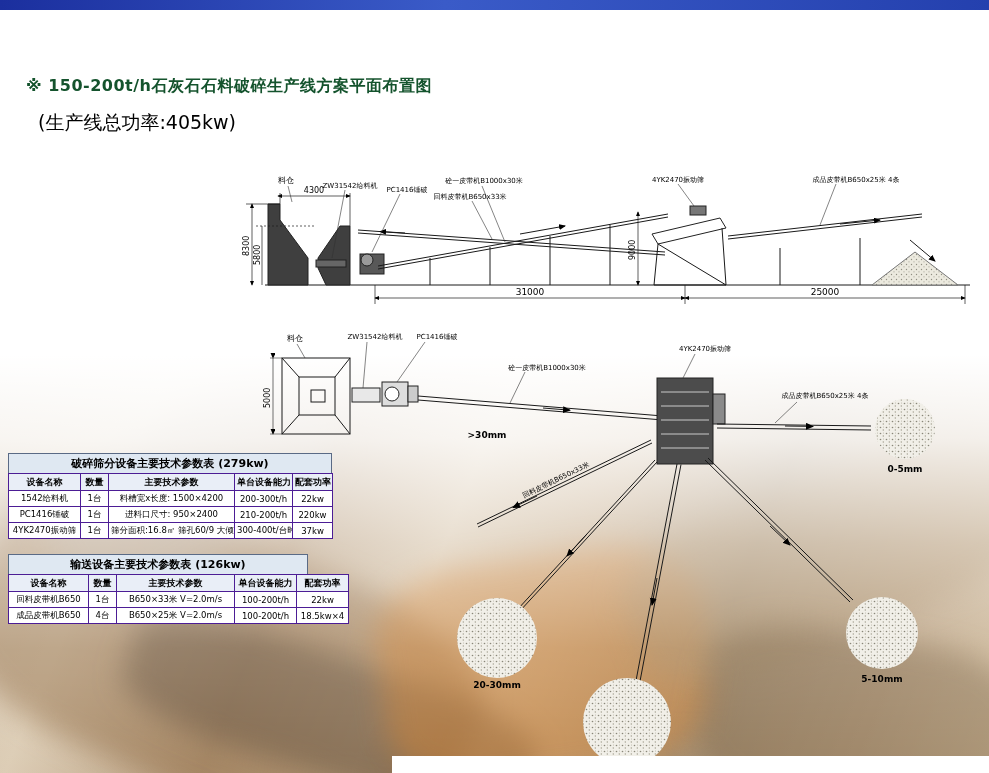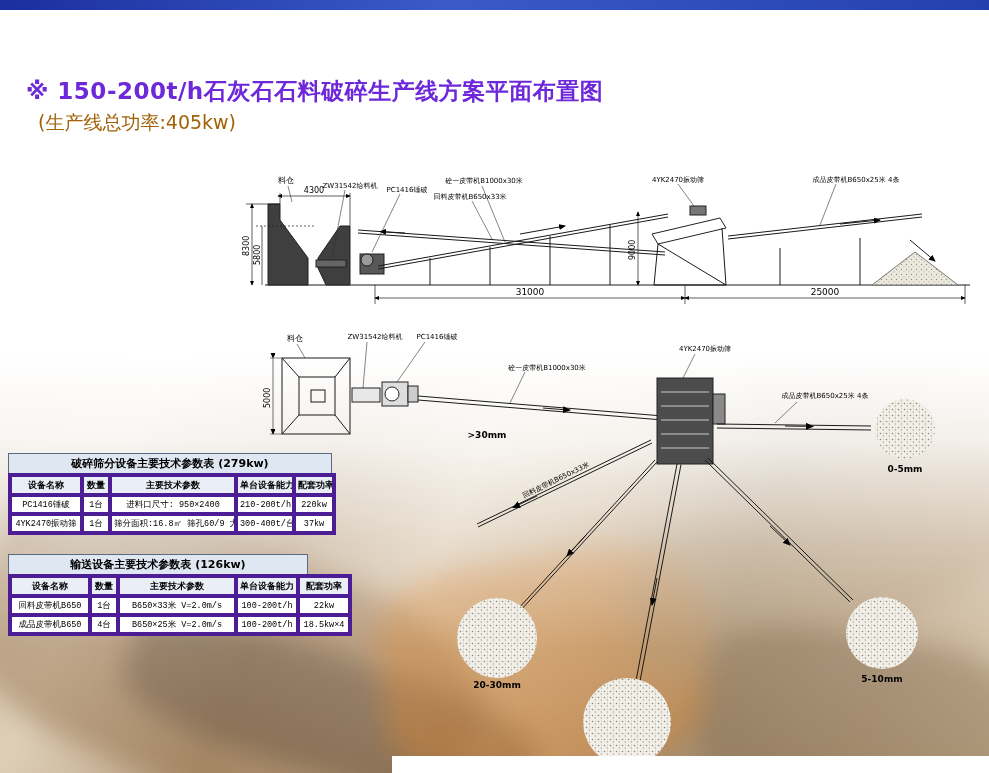--- a/index.html
+++ b/index.html
@@ -3,23 +3,23 @@
 <meta charset="utf-8">
 <style>
   * { margin:0; padding:0; box-sizing:border-box; }
   html,body { background:#ffffff; }
   body { font-family:"DejaVu Sans","Liberation Sans",sans-serif; }
   .page { position:relative; width:989px; height:773px; overflow:hidden; background:#fff; }
 
   .topbar { position:absolute; left:0; top:0; width:989px; height:10px;
             background:linear-gradient(90deg,#1b2f9e 0%,#3a5bc8 45%,#2440ae 100%); }
 
-  .main-title { position:absolute; left:26px; top:76px; font-size:23px; font-weight:bold;
-                color:#6d28d9; letter-spacing:0.5px; white-space:nowrap; }
-  .sub-title  { position:absolute; left:38px; top:110px; font-size:19px; color:#a16207; white-space:nowrap; }
+  .main-title { position:absolute; left:26px; top:76px; font-size:16px; font-weight:bold;
+                color:#14532d; letter-spacing:0.5px; white-space:nowrap; }
+  .sub-title  { position:absolute; left:38px; top:110px; font-size:19px; color:#000000; white-space:nowrap; }
 
   
   .photo { position:absolute; left:0; top:355px; width:989px; height:418px; overflow:hidden; }
   .photo .base { position:absolute; left:0; top:0; width:100%; height:100%;
     background:linear-gradient(112deg,#cdbaa2 0%,#dcccb4 15%,#b89e80 32%,#d6c3a8 45%,#c4aa89 58%,#a18a6c 72%,#bca384 88%,#d1bc9c 100%); }
   .blob { position:absolute; border-radius:30%; filter:blur(14px); }
   .b1 { left:-40px; top:180px; width:520px; height:260px; background:rgba(146,110,70,.55); transform:rotate(24deg); }
   .b2 { left:120px; top:300px; width:420px; height:120px; background:rgba(95,75,55,.5);  transform:rotate(18deg); }
   .b3 { left:380px; top:200px; width:330px; height:220px; background:rgba(205,125,45,.5); transform:rotate(-8deg); }
   .b4 { left:620px; top:120px; width:420px; height:160px; background:rgba(170,140,100,.5);transform:rotate(-22deg); }
@@ -33,22 +33,22 @@
   .side-view { position:absolute; left:220px; top:168px; }
   .plan-view { position:absolute; left:225px; top:330px; }
   svg text { fill:#000; font-family:"DejaVu Sans","Liberation Sans",sans-serif; }
 
   .tbl-wrap { position:absolute; }
   .tbl-wrap.t1 { left:8px; top:453px; width:324px; }
   .tbl-wrap.t2 { left:8px; top:554px; width:300px; }
   .tbl-title { text-align:center; font-weight:bold; font-size:11px; color:#000;
                background:#dfe8f2; border:1px solid #5a6a85; border-bottom:none; padding:2px 0; }
   table { border-collapse:collapse; background:#fff; width:100%; table-layout:fixed; }
-  th,td { border:4px solid #4c1d95; font-size:8.5px; padding:1.5px 2px; text-align:center;
-          white-space:nowrap; overflow:hidden;font-family:Liberation Mono, monospace; }
+  th,td { border:1px solid #4c1d95; font-size:8.5px; padding:1.5px 2px; text-align:center;
+          white-space:nowrap; overflow:hidden; }
   th { background:#e9eef7; font-weight:bold; font-size:9px; }
 </style>
 </head>
 <body>
 
 <div class="page">
 
   <div class="topbar"></div>
 
   <div class="photo">
@@ -266,20 +266,27 @@
         </colgroup>
       <tbody>
           <tr>
         <th>设备名称</th>
         <th>数量</th>
         <th>主要技术参数</th>
         <th>单台设备能力</th>
         <th>配套功率</th>
       </tr>
       <tr>
+        <td>1542给料机</td>
+        <td>1台</td>
+        <td>料槽宽x长度: 1500×4200</td>
+        <td>200-300t/h</td>
+        <td>22kw</td>
+      </tr>
+      <tr>
         <td>PC1416锤破</td>
         <td>1台</td>
         <td>进料口尺寸: 950×2400</td>
         <td>210-200t/h</td>
         <td>220kw</td>
       </tr>
       <tr>
         <td>4YK2470振动筛</td>
         <td>1台</td>
         <td>筛分面积:16.8㎡ 筛孔60/9 大倾角</td>

